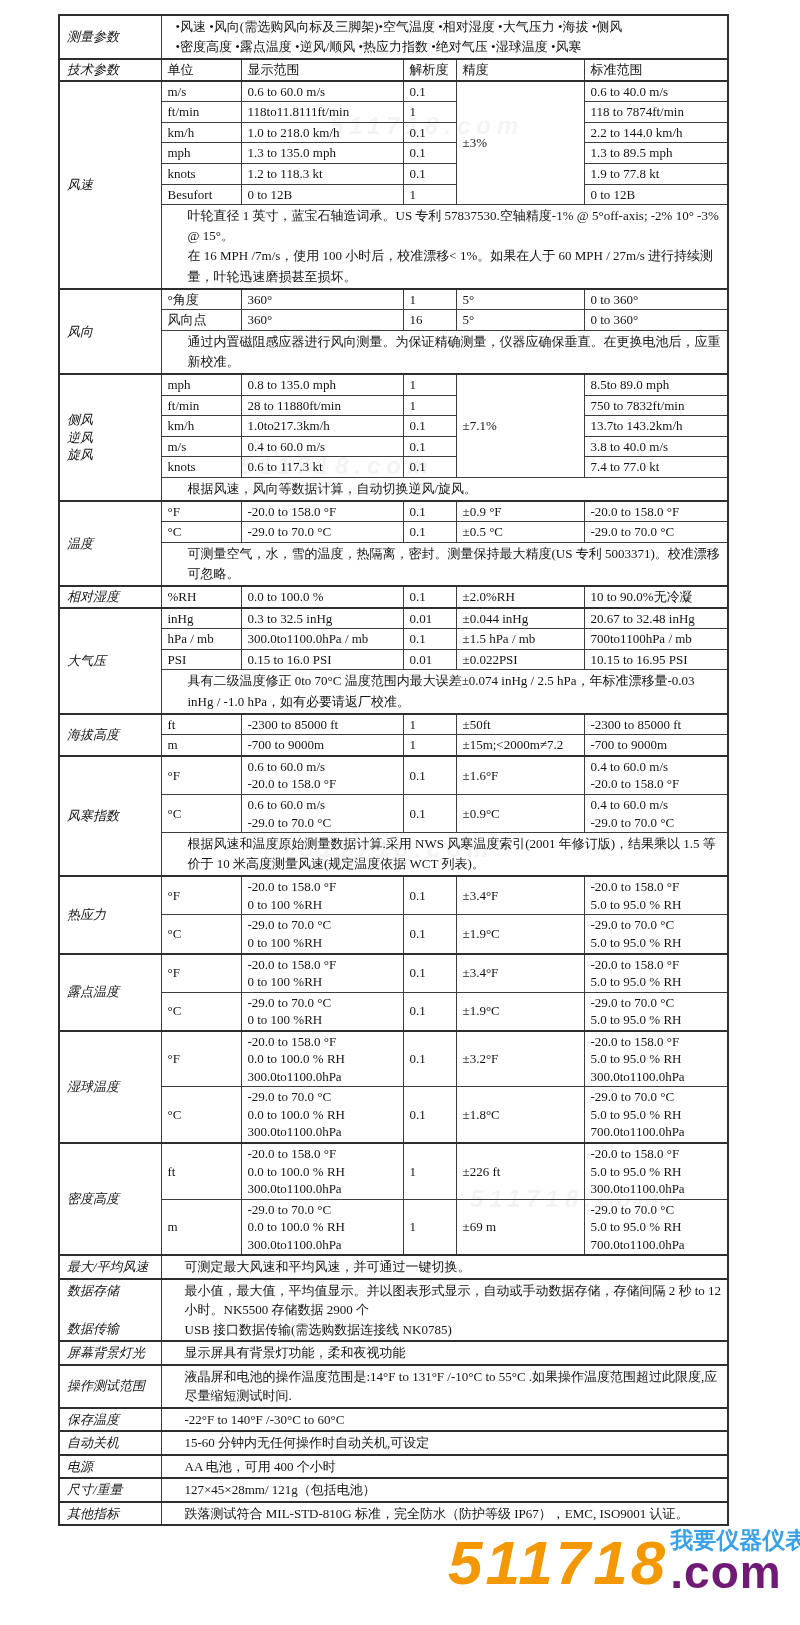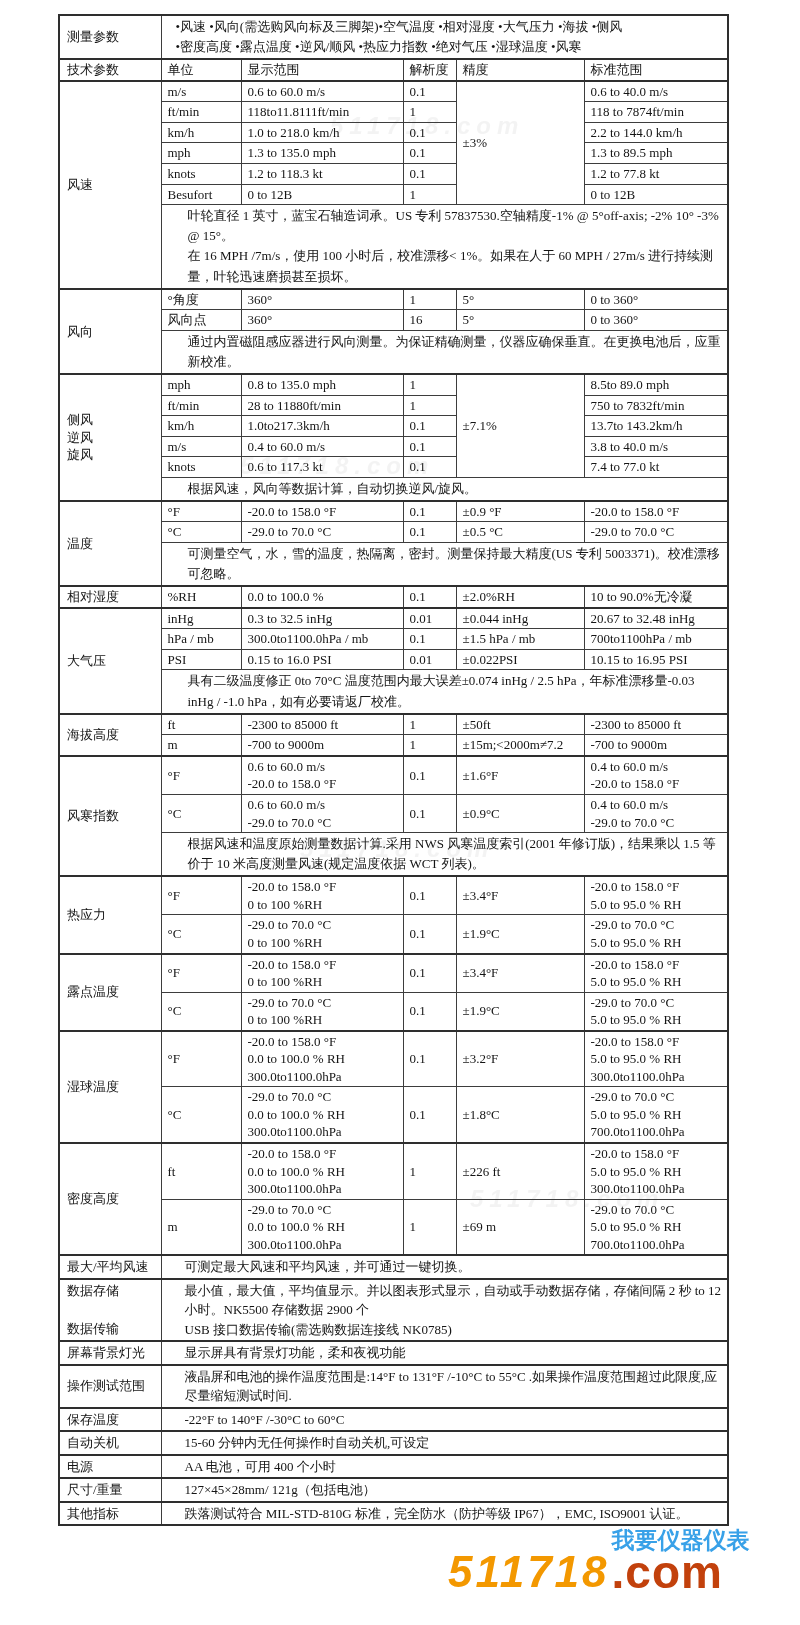--- a/index.html
+++ b/index.html
@@ -19,21 +19,21 @@
   }
   td {
     border:1px solid #3d3d3d;
     font-size:13px;
     padding:1px 4px 1px 6px;
     line-height:1.35;
     vertical-align:middle;
     word-break:break-word;
   }
   tr.sec-start > td { border-top-width:2px; border-top-color:#2e2e2e; }
-  td.cat { padding-left:7px; }
+  td.cat { padding-left:7px;font-style:italic; }
   .line { display:block; }
   td.note .line, td.params .line { line-height:1.55; }
   td.params .line { padding-left:8px; }
   td.note { padding-left:26px; }
   td.content { padding-left:23px; }
   td.content .line { line-height:1.5; }
   td.cat.spread .line:first-child { margin-bottom:20px; }
 
   .ghost {
     position:absolute;
@@ -42,21 +42,21 @@
     letter-spacing:6px; color:#444; opacity:0.06;
     pointer-events:none; white-space:nowrap;
   }
   .watermark {
     position:absolute; left:448px; top:1528px;
     display:flex; align-items:flex-end;
     font-family:"Liberation Sans","DejaVu Sans",sans-serif;
     white-space:nowrap;
   }
   .wm-number {
-    font-size:44px; line-height:0.95; font-weight:bold; font-style:italic;
+    font-size:62px; line-height:0.95; font-weight:bold; font-style:italic;
     letter-spacing:3px;
   }
   .wm-right { display:flex; flex-direction:column; align-items:flex-start; margin-left:2px; }
   .wm-slogan { font-size:23px; font-weight:bold; line-height:1.1; }
   .wm-tld { font-size:46px; font-weight:bold; line-height:0.85; letter-spacing:1px; }
 </style>
 </head>
 <body>
 
 <table class="spec">
@@ -129,21 +129,21 @@
           <span class="line">1.3 to 89.5 mph</span>
         </td>
       </tr>
       <tr>
         <td>knots</td>
         <td>
           <span class="line">1.2 to 118.3 kt</span>
         </td>
         <td>0.1</td>
         <td>
-          <span class="line">1.2 to 77.8 kt</span>
+          <span class="line">1.9 to 77.8 kt</span>
         </td>
       </tr>
       <tr>
         <td>Besufort</td>
         <td>
           <span class="line">0 to 12B</span>
         </td>
         <td>1</td>
         <td>
           <span class="line">0 to 12B</span>
@@ -593,15 +593,15 @@
 
 <div class="ghost" style="left:330px; top:112px;">511718.com</div>
 <div class="ghost" style="left:240px; top:452px;">511718.com</div>
 <div class="ghost" style="left:300px; top:835px;">511718.com</div>
 <div class="ghost" style="left:470px; top:1185px;">511718.com</div>
 
 <div class="watermark">
   <span class="wm-number" style="color: rgb(243, 152, 0);">511718</span>
   <span class="wm-right">
     <span class="wm-slogan" style="color: rgb(56, 161, 232);">我要仪器仪表</span>
-    <span class="wm-tld" style="color: #c2410c;">.com</span>
+    <span class="wm-tld" style="color: #701a75;">.com</span>
   </span>
 </div>
 
 </body></html>

